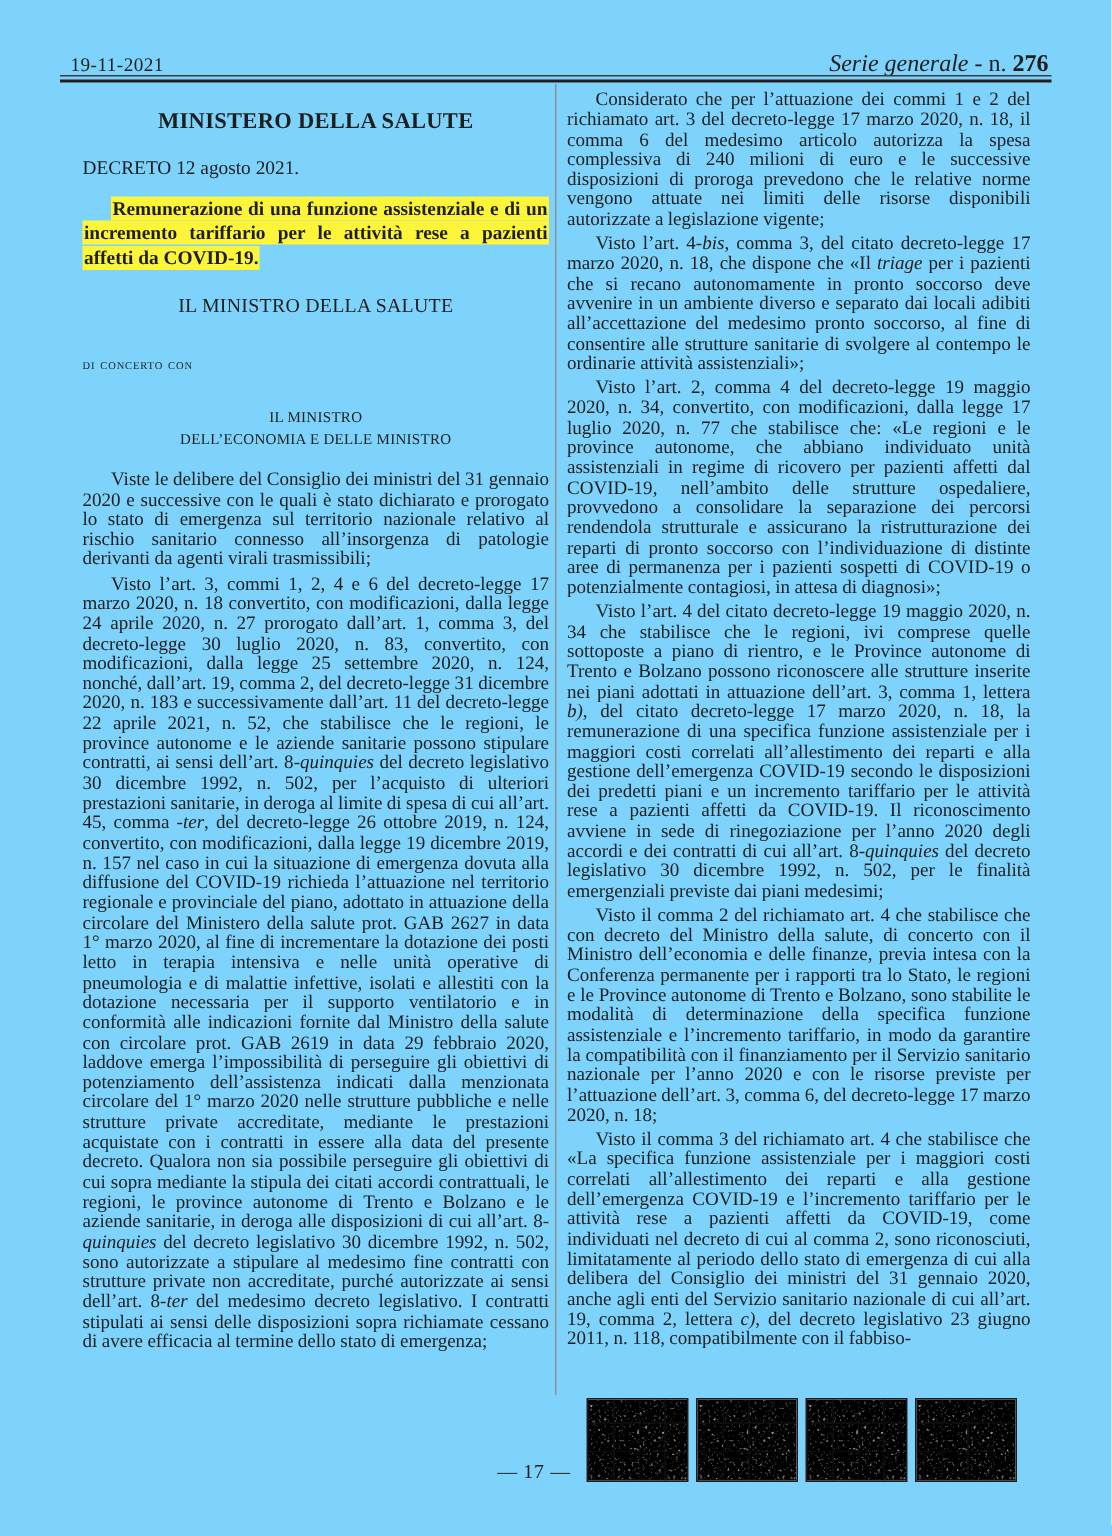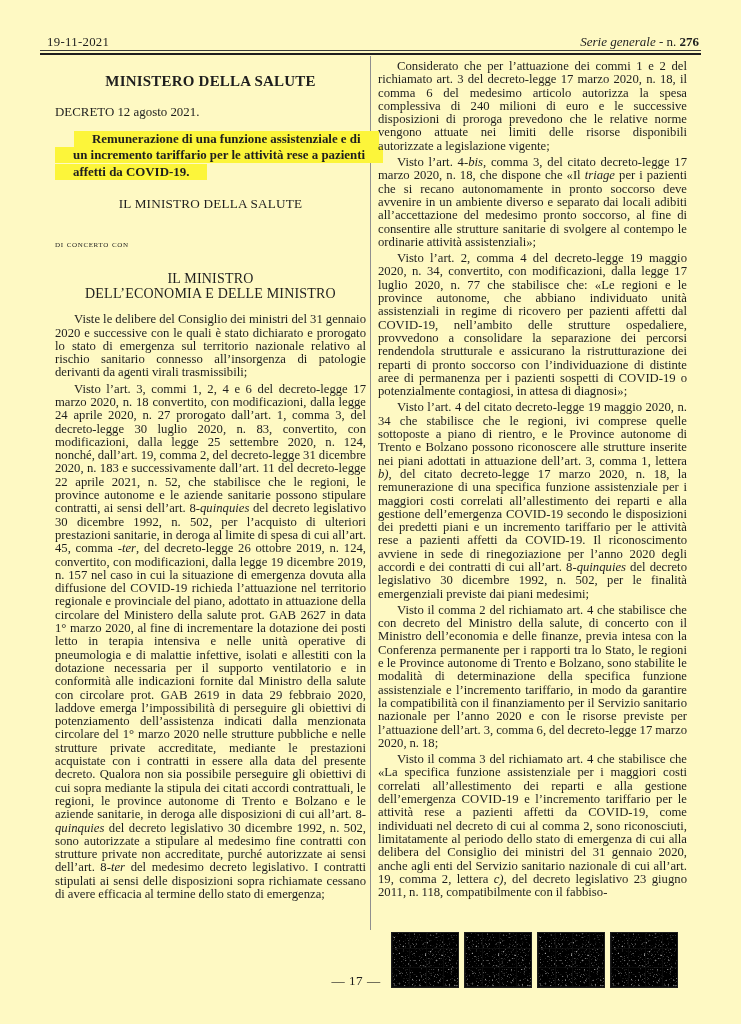--- a/index.html
+++ b/index.html
@@ -1,44 +1,44 @@
 <!DOCTYPE html>
 <html lang="it"><head>
 <meta charset="utf-8">
 <style>
   html,body{margin:0;padding:0;background:#ffffff;}
   .page{
-    position:relative;width:741px;height:1024px;background:#fef9c3;
+    position:relative;width:741px;height:1024px;background:#7dd3fc;
     font-family:"Liberation Serif","DejaVu Serif",serif;color:#1e1e1e;
     overflow:hidden;
   }
   
   .hdr{position:absolute;left:47px;right:42px;top:34px;height:16px;
        display:flex;justify-content:space-between;align-items:baseline;}
   .hdr-date{font-size:12.8px;letter-spacing:.3px;}
   .hdr-title{font-size:12.6px;font-variant:small-caps;letter-spacing:.6px;}
-  .hdr-series{font-size:13px;}
+  .hdr-series{font-size:16px;}
   .hdr-series i{font-style:italic;}
   .hdr-series b{font-style:normal;font-weight:bold;}
   .rule{position:absolute;left:40px;right:40px;top:50px;height:2px;
         border-top:1.5px solid #3b3b3b;border-bottom:2.5px solid #1f1f1f;}
   .divider{position:absolute;left:370px;top:56px;width:1px;height:874px;background:#8f8f8f;}
   
   .col{position:absolute;top:60px;width:311px;}
   .col-left{left:55px;}
   .col-right{left:378px;width:309px;}
   .ministry{font-size:15px;font-weight:bold;text-align:center;margin:13px 0 0;letter-spacing:.2px;}
   .decree{font-size:12.9px;margin:15px 0 0;}
   .hl-par{margin:11px 0 0;font-size:12.9px;font-weight:bold;text-align:justify;
           text-indent:19px;line-height:16.4px;}
-  .hl{background:var(--hl,#fcf53a);padding:1px 18px;
+  .hl{background:var(--hl,#fcf53a);padding:1px 1px;
       -webkit-box-decoration-break:clone;box-decoration-break:clone;}
   .minister{font-size:13.2px;text-align:center;margin:16px 0 0;letter-spacing:.2px;}
   .concert{font-size:10.6px;font-variant:small-caps;text-align:left;margin:26px 0 0;letter-spacing:.6px;}
-  .minister2{font-size:14px;text-align:center;margin:22px 0 0;line-height:15px;letter-spacing:.2px;}
+  .minister2{font-size:10px;text-align:center;margin:22px 0 0;line-height:15px;letter-spacing:.2px;}
   .body{margin-top:12px;}
   .body-r{margin-top:0;}
   .par{font-size:12.7px;line-height:13.3px;text-align:justify;text-indent:19px;
        margin:0 0 3px 0;hyphens:auto;-webkit-hyphens:auto;word-spacing:-.2px;}
   .par i{font-style:italic;}
   
   .page-num{position:absolute;left:322px;top:973px;width:68px;text-align:center;
             font-size:13.2px;letter-spacing:.5px;}
   .noise-row{position:absolute;left:391px;top:932px;width:287px;height:56px;
              display:flex;gap:5px;}

